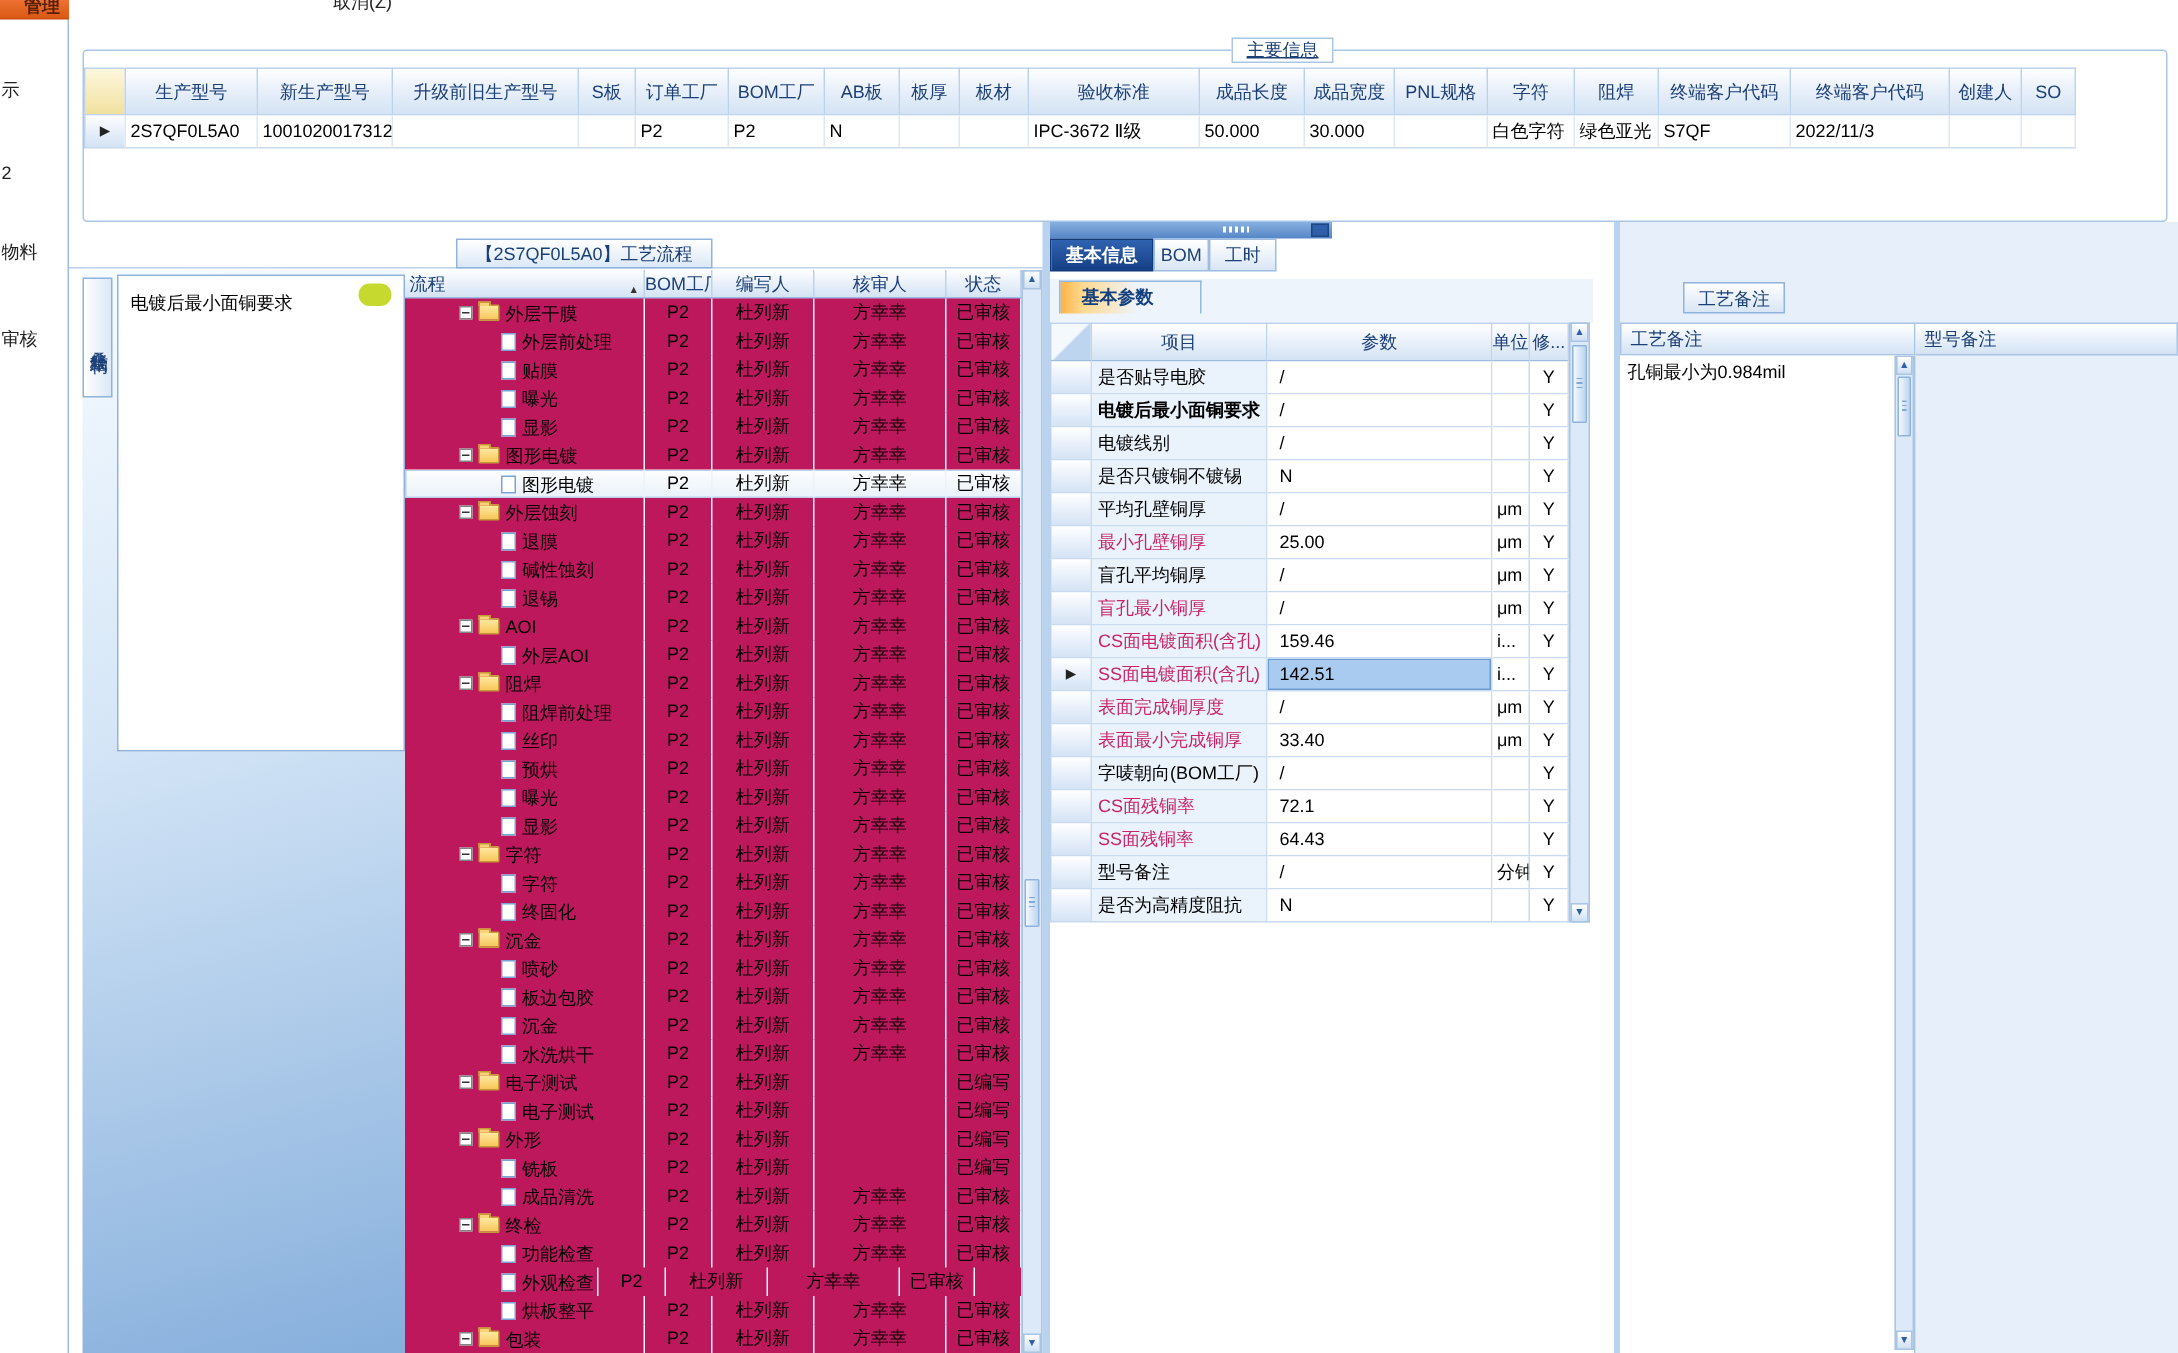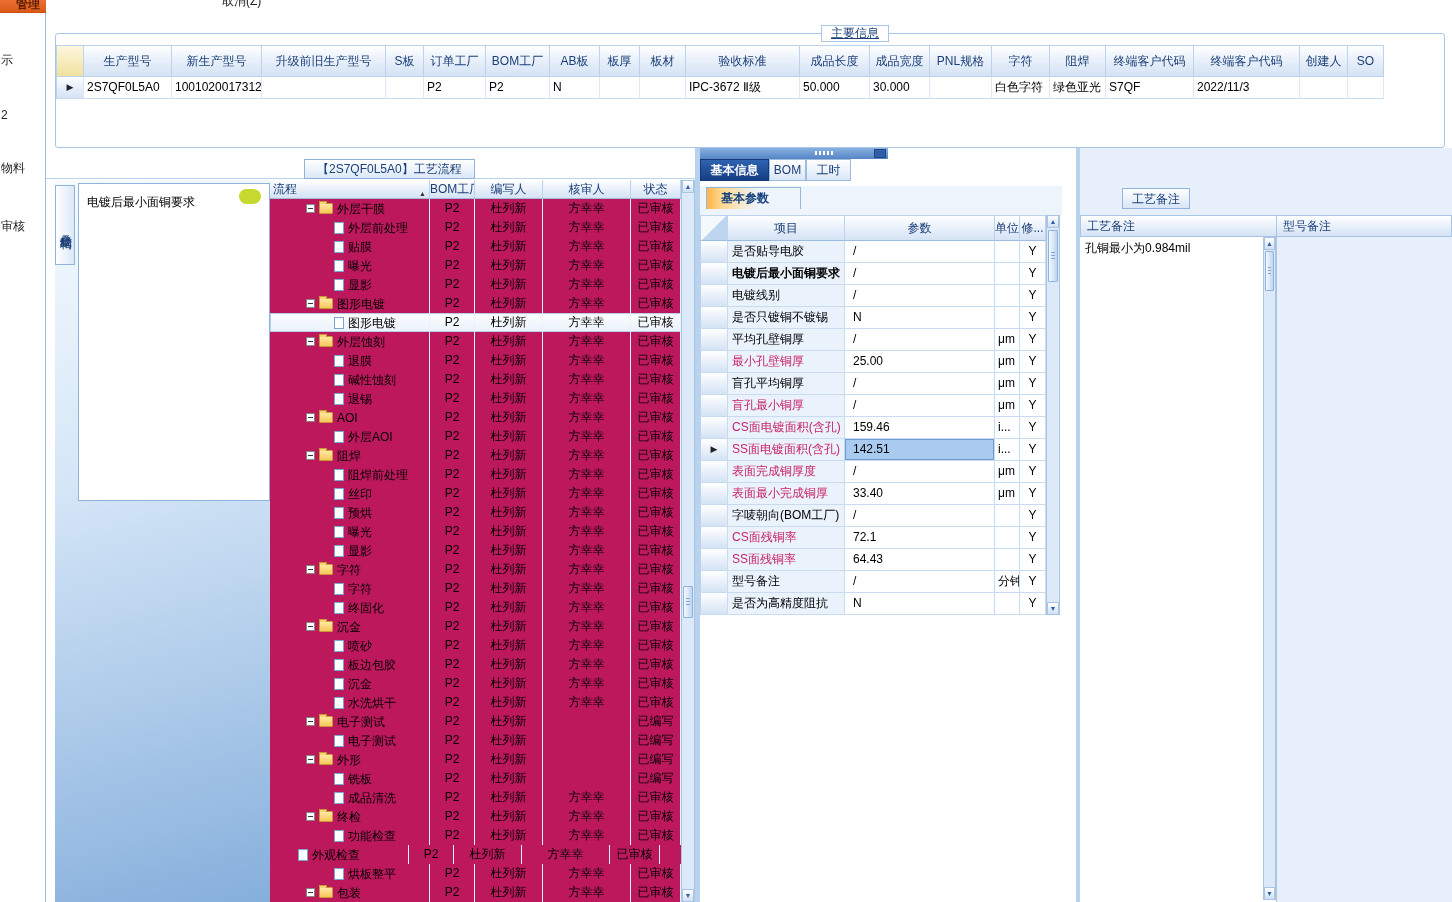--- a/index.html
+++ b/index.html
@@ -532,21 +532,21 @@
           <div class="tc tc-label" style="width: 160px; padding-left: 64px;">
             <span class="page-ico"></span>
             <span>功能检查</span>
           </div>
           <div class="tc center" style="width: 45px;">P2</div>
           <div class="tc center" style="width: 68px;">杜列新</div>
           <div class="tc center" style="width: 88px;">方幸幸</div>
           <div class="tc center" style="width: 50px;">已审核</div>
         </div>
         <div class="tree-row">
-          <div class="tc tc-label" style="width: 139px; padding-left: 28px;">
+          <div class="tc tc-label" style="width: 129px; padding-left: 64px;">
             <span class="page-ico"></span>
             <span>外观检查</span>
           </div>
           <div class="tc center" style="width: 45px;">P2</div>
           <div class="tc center" style="width: 68px;">杜列新</div>
           <div class="tc center" style="width: 88px;">方幸幸</div>
           <div class="tc center" style="width: 50px;">已审核</div>
         </div>
         <div class="tree-row">
           <div class="tc tc-label" style="width: 160px; padding-left: 64px;">

